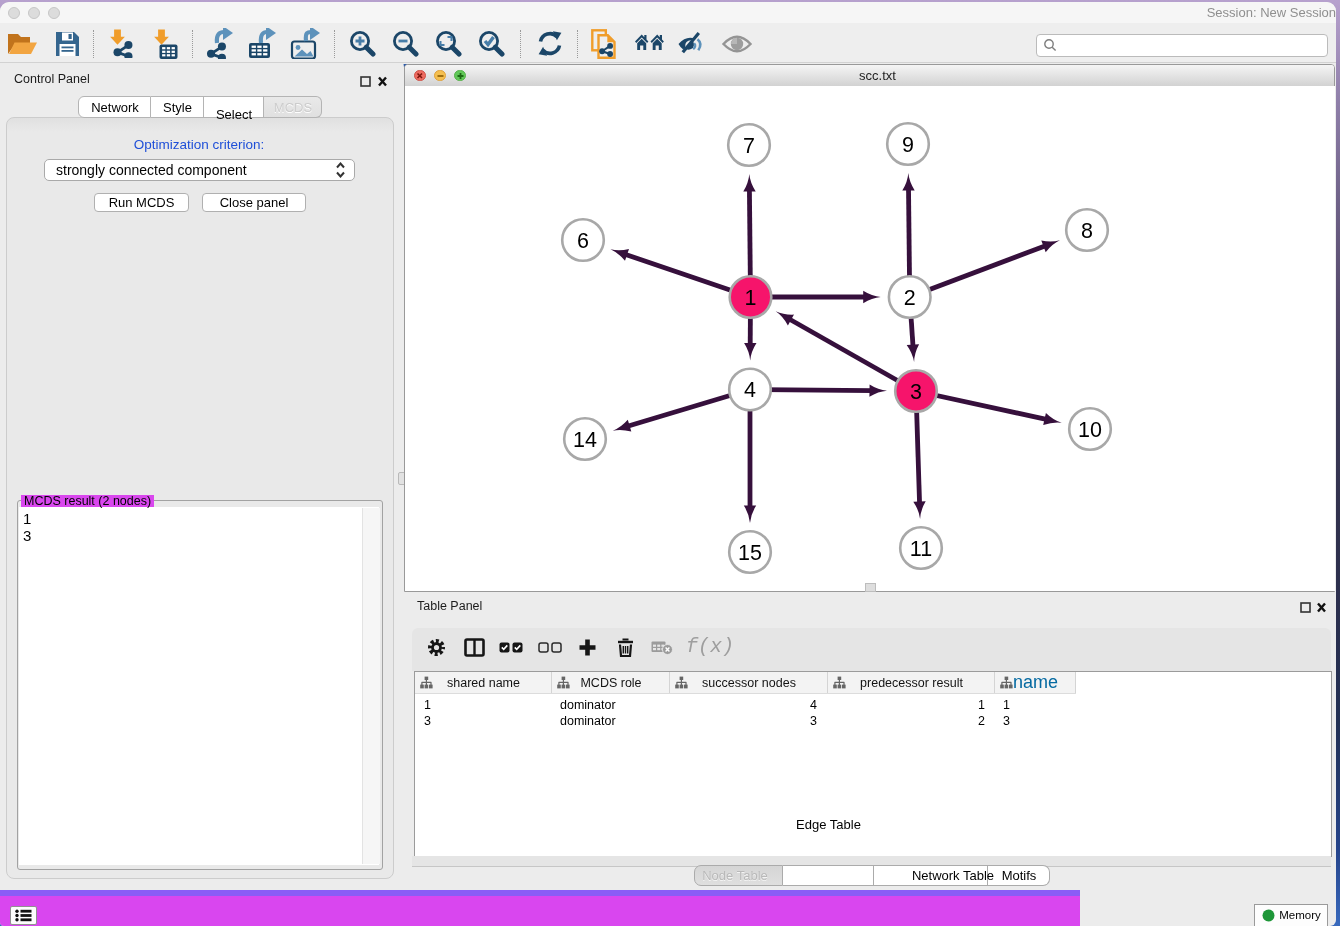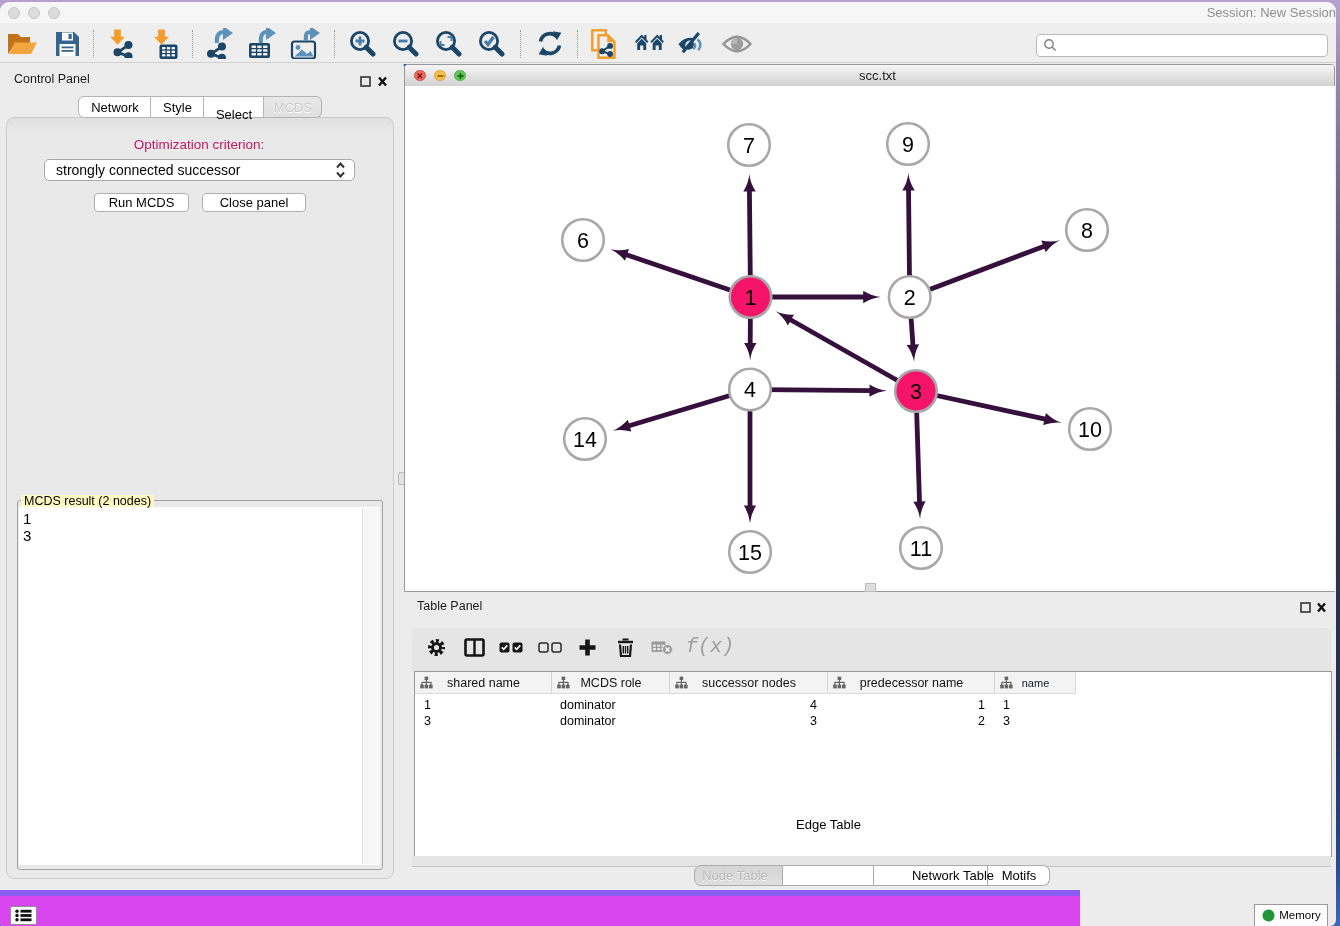--- a/index.html
+++ b/index.html
@@ -28,31 +28,31 @@
 .cp-title{position:absolute;left:14px;top:70px;font-size:12.5px;color:#1a1a1a}
 .tabs{position:absolute;top:94px;height:22px;display:flex;font-size:13px}
 .tab{border:1px solid #b4b4b4;border-left:none;background:#fff;color:#000;
  text-align:center;line-height:21px;box-sizing:border-box}
 .tab.first{border-left:1px solid #b4b4b4;border-radius:6px 0 0 6px}
 .tab.last{border-radius:0 6px 6px 0}
 .tab.sel{background:linear-gradient(#e9e9e9,#e0e0e0);color:#ccc;text-shadow:0 1px 0 #fff}
 .cp-box{position:absolute;left:6px;top:115px;width:386px;height:760px;background:#e9e9e9;
  border:1px solid #ccc;border-radius:8px;
  background:linear-gradient(#e0e0e0,#e9e9e9 14px)}
-.opt{position:absolute;left:0;top:135px;width:398px;text-align:center;font-size:13.5px;color:#be185d}
+.opt{position:absolute;left:0;top:135px;width:398px;text-align:center;font-size:13.5px;color:#1d4ed8}
 .dd{position:absolute;left:44px;top:157px;width:297px;height:20px;background:#fff;
  border:1px solid #a9a9a9;border-radius:5px;font-size:14px;line-height:20px;color:#111;
  padding-left:12px;box-sizing:content-box}
 .dd .chev{position:absolute;right:8px;top:2px}
 .btn{position:absolute;top:191px;height:17px;background:#fff;border:1px solid #b0b0b0;
  border-radius:4px;font-size:13.5px;text-align:center;line-height:17px;color:#000}
 .grp{position:absolute;left:17px;top:498px;width:364px;height:368px;
  border:1px solid #a2a2a2;border-radius:3px}
 .grp-label{position:absolute;left:21px;top:493px;font-size:12px;line-height:12px;color:#000;
- background:#fef9c3;padding:0 3px;font-size:12.5px}
+ background:#d946ef;padding:0 3px;font-size:12.5px}
 .grp-white{position:absolute;left:19px;top:505px;width:360px;height:358px;background:#fff}
 .grp-scroll{position:absolute;left:362px;top:506px;width:17px;height:356px;background:#f6f6f6;
  border-left:1px solid #e3e3e3}
 .grp-txt{position:absolute;left:23px;top:509px;font-size:15px;line-height:16.5px;color:#000}
 .vsplit-handle{position:absolute;left:398px;top:470px;width:7px;height:11px;background:#e2e2e2;
  border:1px solid #b9b9b9;border-radius:2px}
 
 .nwin{position:absolute;left:404px;top:62px;width:931px;height:528px;
  border:1px solid #999;border-radius:4px 4px 0 0;box-sizing:border-box;background:#fff}
 .ntitle{position:absolute;left:0;top:0;width:929px;height:21px;
@@ -252,21 +252,21 @@
  <div class="lab" style="left:78px;top:94px;width:74px;height:22px">Network</div>
  <div class="lab" style="left:151px;top:94px;width:53px;height:22px">Style</div>
  <div class="lab" style="left:204px;top:94px;width:60px;height:36px">Select</div>
  <div class="lab dis" style="left:264px;top:94px;width:58px;height:22px">MCDS</div>
  <div class="opt">Optimization criterion:</div>
  <div class="dd">
   <svg class="chev" width="11" height="16" viewBox="0 0 11 16">
         <path d="M2 5.5 L5.5 1.5 L9 5.5 M2 10.5 L5.5 14.5 L9 10.5" stroke="#333" stroke-width="2" fill="none"></path>
       </svg>
  </div>
- <div class="lab" style="left:56px;top:157px;width:220px;height:22px;justify-content:flex-start;font-size:14px">strongly connected successor</div>
+ <div class="lab" style="left:56px;top:157px;width:220px;height:22px;justify-content:flex-start;font-size:14px">strongly connected component</div>
  <div class="btn" style="left:94px;width:93px"></div>
  <div class="btn" style="left:202px;width:102px"></div>
  <div class="lab" style="left:94px;top:191px;width:95px;height:19px">Run MCDS</div>
  <div class="lab" style="left:202px;top:191px;width:104px;height:19px">Close panel</div>
  <div class="grp"></div>
  <div class="grp-white"></div>
  <div class="grp-scroll"></div>
  <div class="grp-label">MCDS result (2 nodes)</div>
  <div class="grp-txt">1<br>3</div>
  <div class="vsplit-handle"></div>
@@ -440,33 +440,33 @@
       <svg width="13" height="13" viewBox="0 0 13 13" style="position:absolute;left:5px;top:4px">
         <g fill="#666" stroke="#666" stroke-width="1.2" stroke-linejoin="round">
           <rect x="4.6" y="0.6" width="3.6" height="3.4" stroke="none"></rect>
           <path d="M6.4 4 V6.3 M1.9 9 V6.3 H11 V9 M6.4 6.3 V9" fill="none"></path>
           <rect x="0.2" y="8.6" width="3.6" height="3.8" stroke="none"></rect>
           <rect x="4.6" y="8.6" width="3.6" height="3.8" stroke="none"></rect>
           <rect x="9" y="8.6" width="3.6" height="3.8" stroke="none"></rect>
         </g>
       </svg>
     </div>
-    <div class="lab" style="left:828px;top:670px;width:167px;height:21px;font-size:12.5px;color:#111">predecessor name</div>
+    <div class="lab" style="left:828px;top:670px;width:167px;height:21px;font-size:12.5px;color:#111">predecessor result</div>
     <div class="th" style="left:995px;width:81px">
       <svg width="13" height="13" viewBox="0 0 13 13" style="position:absolute;left:5px;top:4px">
         <g fill="#666" stroke="#666" stroke-width="1.2" stroke-linejoin="round">
           <rect x="4.6" y="0.6" width="3.6" height="3.4" stroke="none"></rect>
           <path d="M6.4 4 V6.3 M1.9 9 V6.3 H11 V9 M6.4 6.3 V9" fill="none"></path>
           <rect x="0.2" y="8.6" width="3.6" height="3.8" stroke="none"></rect>
           <rect x="4.6" y="8.6" width="3.6" height="3.8" stroke="none"></rect>
           <rect x="9" y="8.6" width="3.6" height="3.8" stroke="none"></rect>
         </g>
       </svg>
     </div>
-    <div class="lab" style="left:995px;top:670px;width:81px;height:21px;font-size:11px;color:#0f172a">name</div>
+    <div class="lab" style="left:995px;top:670px;width:81px;height:21px;font-size:18px;color:#0369a1">name</div>
     <div class="th-b"></div>
 <div class="td" style="left:424px;top:695px">1</div>
     <div class="td" style="left:560px;top:695px">dominator</div>
     <div class="td" style="left:700px;top:695px;width:117px;text-align:right">4</div>
     <div class="td" style="left:860px;top:695px;width:125px;text-align:right">1</div>
     <div class="td" style="left:1003px;top:695px">1</div>
     <div class="td" style="left:424px;top:711px">3</div>
     <div class="td" style="left:560px;top:711px">dominator</div>
     <div class="td" style="left:700px;top:711px;width:117px;text-align:right">3</div>
     <div class="td" style="left:860px;top:711px;width:125px;text-align:right">2</div>

